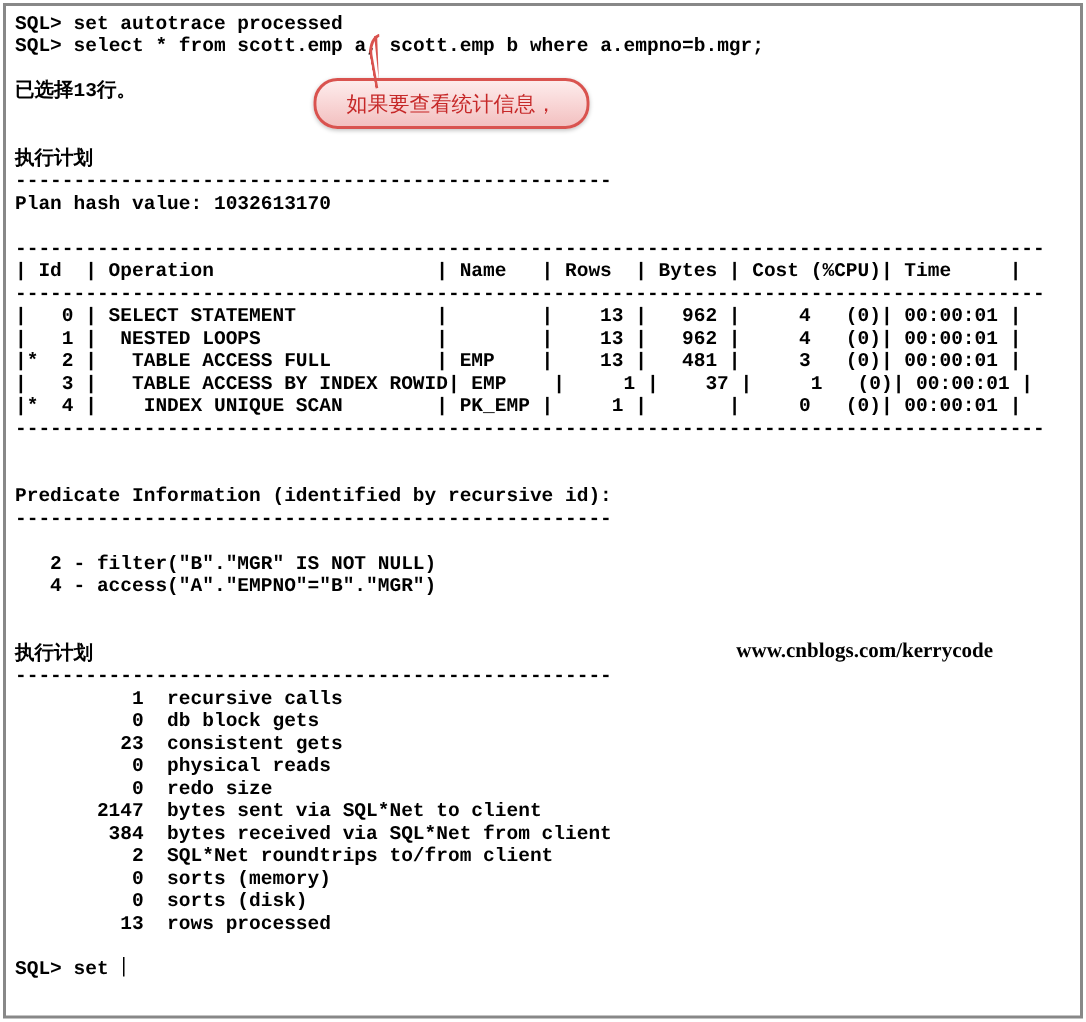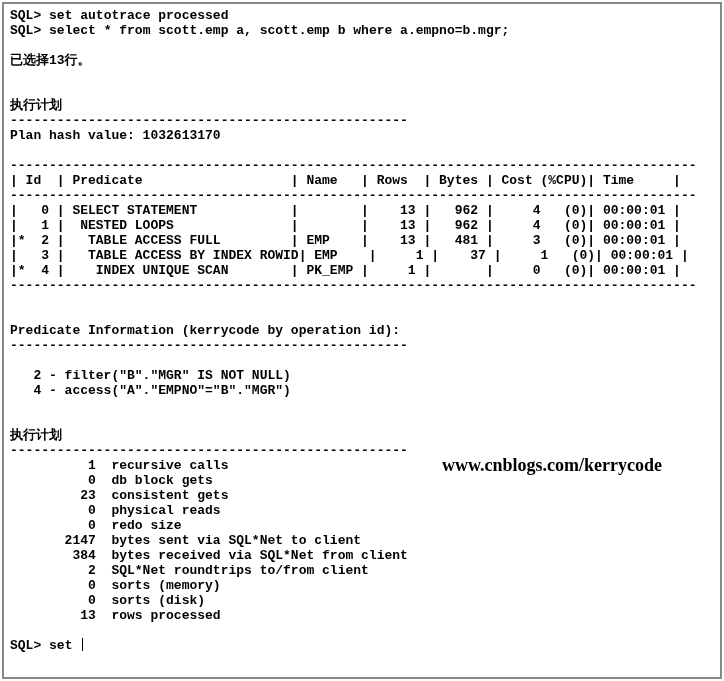--- a/index.html
+++ b/index.html
@@ -79,52 +79,51 @@
     background:#000;
     vertical-align:-2px;
     margin-left:2px;
   }
   .watermark{
     position:absolute;
     right:58px;
     top:423px;
     font-family:"Times New Roman",serif;
     font-weight:bold;
-    font-size:18px;
+    font-size:14px;
     font-style:normal;
-    margin-top:28px;
   }
 </style>
 </head>
 <body>
 
 <div class="frame">
 
 <pre><span>SQL&gt;</span> <span>set autotrace processed</span>
 <span>SQL&gt;</span> <span>select * from scott.emp a, scott.emp b where a.empno=b.mgr;</span>
 
 <span>已选择13行。</span>
 
 
 <span>执行计划</span>
 <span>---------------------------------------------------</span>
 <span>Plan hash value: 1032613170</span>
 
 <span>----------------------------------------------------------------------------------------</span>
-<span id="plan-header">| Id  | Predicate                   | Name   | Rows  | Bytes | Cost (%CPU)| Time     |</span>
+<span id="plan-header">| Id  | Operation                   | Name   | Rows  | Bytes | Cost (%CPU)| Time     |</span>
 <span>----------------------------------------------------------------------------------------</span>
 <span id="plan-body">|   0 | SELECT STATEMENT            |        |    13 |   962 |     4   (0)| 00:00:01 |
 |   1 |  NESTED LOOPS               |        |    13 |   962 |     4   (0)| 00:00:01 |
 |*  2 |   TABLE ACCESS FULL         | EMP    |    13 |   481 |     3   (0)| 00:00:01 |
 |   3 |   TABLE ACCESS BY INDEX ROWID| EMP    |     1 |    37 |     1   (0)| 00:00:01 |
 |*  4 |    INDEX UNIQUE SCAN        | PK_EMP |     1 |       |     0   (0)| 00:00:01 |
 </span><span>----------------------------------------------------------------------------------------</span>
 
 
-<span>Predicate Information (kerrycode by operation id):</span>
+<span>Predicate Information (identified by recursive id):</span>
 <span>---------------------------------------------------</span>
 
 <span id="pred-lines">   2 - filter("B"."MGR" IS NOT NULL)
    4 - access("A"."EMPNO"="B"."MGR")
 </span>
 
 <span>执行计划</span>
 <span>---------------------------------------------------</span>
 <span id="stats-lines">          1  recursive calls
           0  db block gets
@@ -133,16 +132,19 @@
           0  redo size
        2147  bytes sent via SQL*Net to client
         384  bytes received via SQL*Net from client
           2  SQL*Net roundtrips to/from client
           0  sorts (memory)
           0  sorts (disk)
          13  rows processed
 </span>
 <span>SQL&gt;</span> <span>set</span> <span class="cursor"></span></pre>
 
+<div class="callout">
+  <span>如果要查看统计信息，</span>
+</div>
 
 <div class="watermark">www.cnblogs.com/kerrycode</div>
 
 </div>
 
 </body></html>

